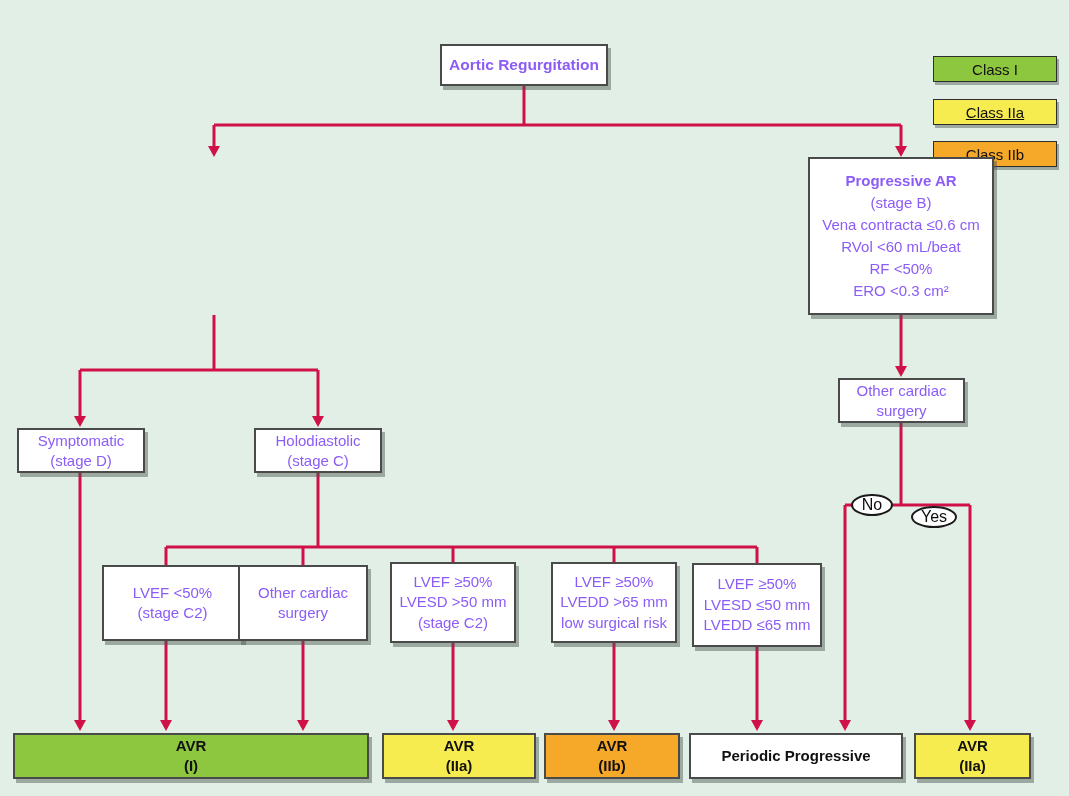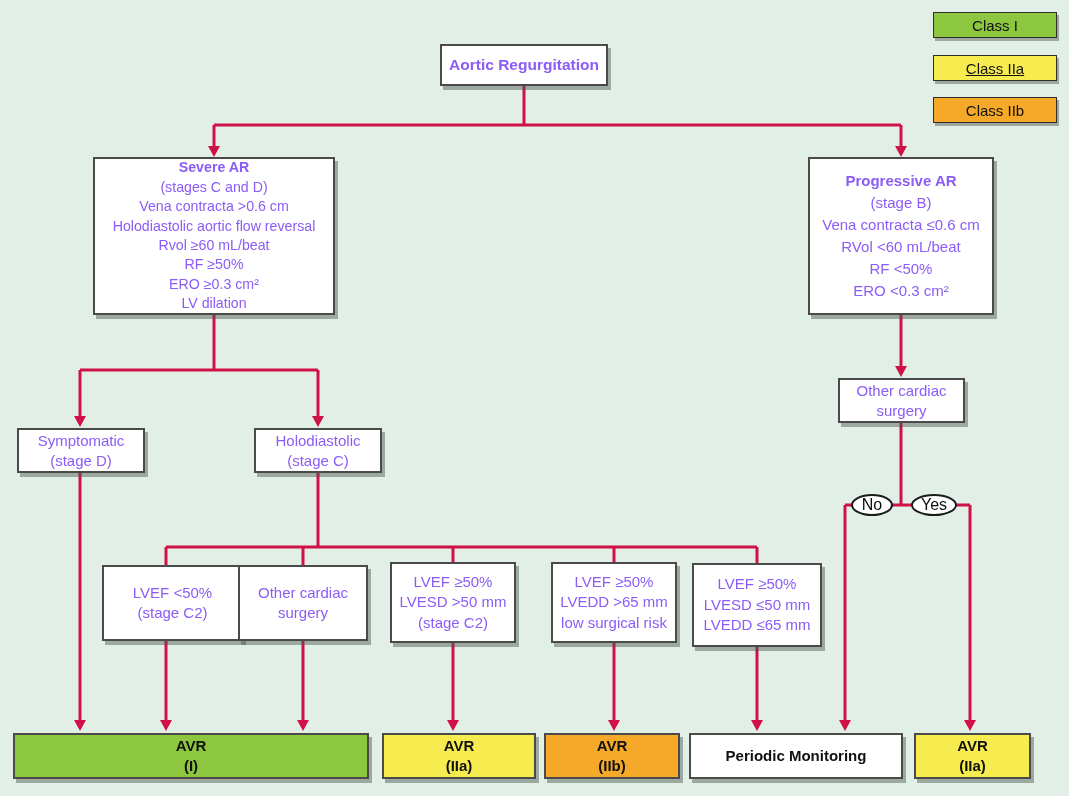--- a/index.html
+++ b/index.html
@@ -49,21 +49,21 @@
   .green{background:#8dc63f;}
   .yellow{background:#f7ec4f;}
   .orange{background:#f6a828;}
   .white{background:#ffffff;}
   .legend-item{
     position:absolute;left:933px;width:124px;height:26px;
     box-sizing:border-box;
     border:1px solid #2e2e2e;
     box-shadow:2px 3px 0 rgba(70,85,75,0.45);
     display:flex;align-items:center;justify-content:center;
-    font-size:15px;color:#111;z-index:2;
+    font-size:15px;color:#111;z-index:2;margin-top:44px;
   }
   .oval{
     position:absolute;
     box-sizing:border-box;
     background:#ffffff;
     border:2px solid #1a1a1a;
     border-radius:50%;
     display:flex;align-items:center;justify-content:center;
     font-size:16px;color:#0d0d0d;z-index:3;
   }
@@ -106,30 +106,20 @@
       <span class="txt">Class IIa</span>
     </div>
   <div class="legend-item orange" style="top:97px;justify-content:center;">
       <span class="txt">Class IIb</span>
     </div>
 
   <div class="node" style="left:440px;top:44px;width:168px;height:42px;">
     <span class="txt root-title">Aortic Regurgitation</span>
   </div>
 
-  <div class="node severe" style="left:93px;top:157px;width:242px;height:158px;">
-    <span class="txt bold">Severe AR</span>
-    <span class="txt">(stages C and D)
-Vena contracta &gt;0.6 cm
-Holodiastolic aortic flow reversal
-Rvol ≥60 mL/beat
-RF ≥50%
-ERO ≥0.3 cm²
-LV dilation</span>
-  </div>
 
   <div class="node progressive" style="left:808px;top:157px;width:186px;height:158px;">
     <span class="txt bold">Progressive AR</span>
     <span class="txt">(stage B)
 Vena contracta ≤0.6 cm
 RVol &lt;60 mL/beat
 RF &lt;50%
 ERO &lt;0.3 cm²</span>
   </div>
 
@@ -166,37 +156,37 @@
 LVEDD ≤65 mm</span>
   </div>
 
   <div class="node small-node" style="left:838px;top:378px;width:127px;height:45px;">
     <span class="txt">Other cardiac
 surgery</span>
   </div>
   <div class="oval" style="left:851px;top:494px;width:42px;height:22px;">
     <span class="txt">No</span>
   </div>
-  <div class="oval" style="left:911px;top:494px;width:46px;height:22px;align-items:center;">
+  <div class="oval" style="left:911px;top:506px;width:46px;height:22px;align-items:center;">
     <span class="txt">Yes</span>
   </div>
 
   <div class="outcome green" style="left:13px;top:733px;width:356px;height:46px;">
     <span class="txt">AVR
 (I)</span>
   </div>
   <div class="outcome yellow" style="left:382px;top:733px;width:154px;height:46px;">
     <span class="txt">AVR
 (IIa)</span>
   </div>
   <div class="outcome orange" style="left:544px;top:733px;width:136px;height:46px;">
     <span class="txt">AVR
 (IIb)</span>
   </div>
   <div class="outcome white" style="left:689px;top:733px;width:214px;height:46px;">
-    <span class="txt">Periodic Monitoring</span>
+    <span class="txt">Periodic Progressive</span>
   </div>
   <div class="outcome yellow" style="left:914px;top:733px;width:117px;height:46px;">
     <span class="txt">AVR
 (IIa)</span>
   </div>
 
 </div>
 
 </body></html>

